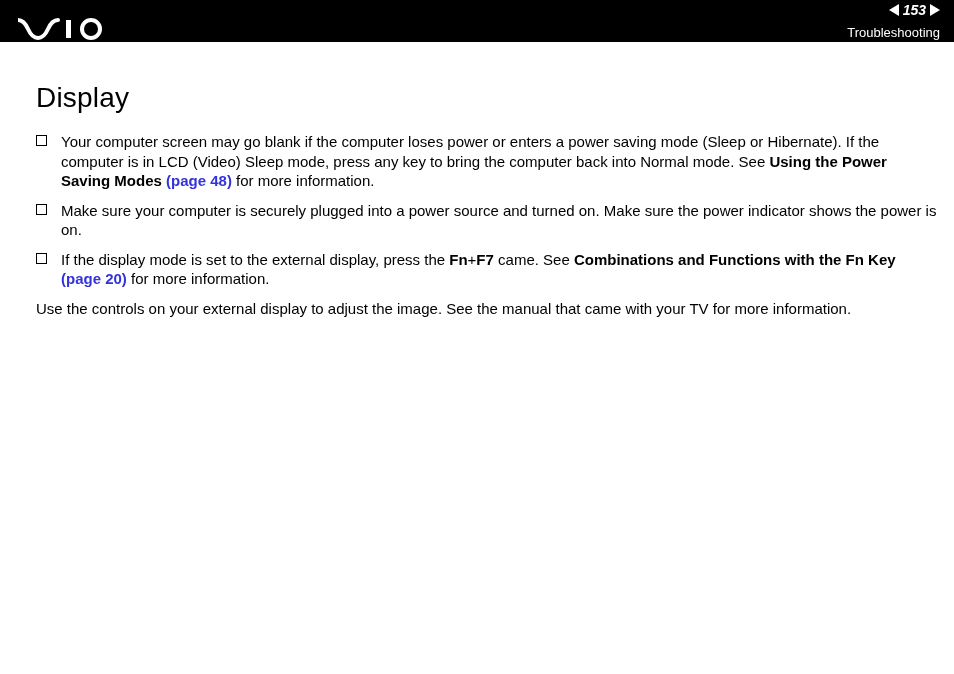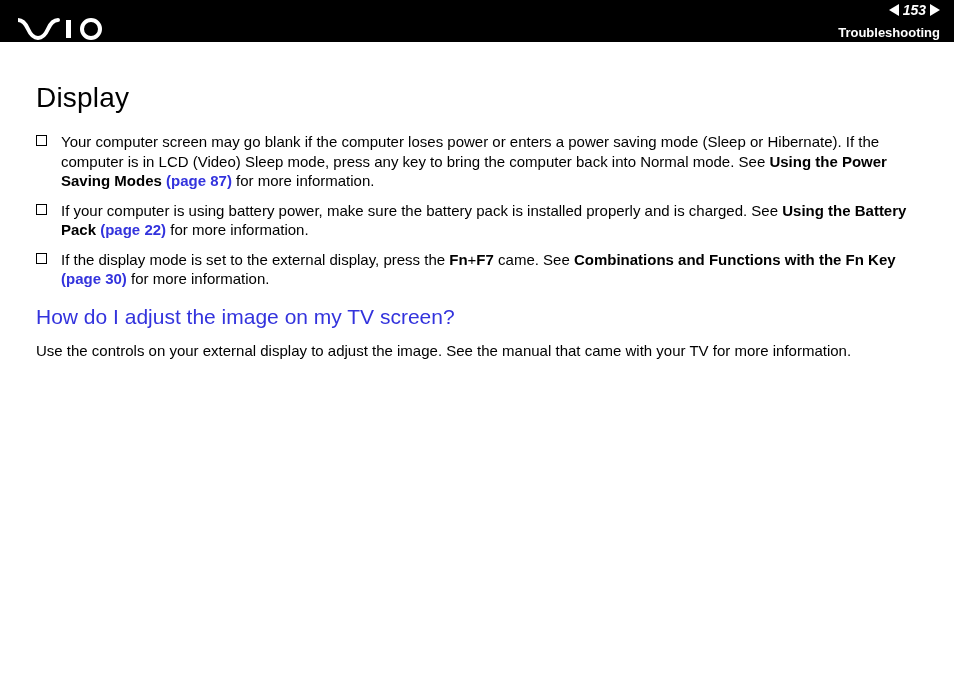--- a/index.html
+++ b/index.html
@@ -38,21 +38,21 @@
     align-items: center;
     gap: 2px;
   }
   .page-num {
     font-style: italic;
     font-weight: bold;
     font-size: 14px;
     color: #fff;
   }
   .section-name {
-    font-weight: bold;
+    font-weight: normal;
     font-size: 13px;
     margin-top: 7px;
   }
   .tri-left, .tri-right {
     width: 0; height: 0;
     border-top: 6px solid transparent;
     border-bottom: 6px solid transparent;
   }
   .tri-left { border-right: 10px solid #fff; margin-right:2px;}
   .tri-right { border-left: 10px solid #fff; margin-left:2px;}
@@ -121,33 +121,32 @@
   </div>
 </div>
 
 <div class="content">
   <h1>Display</h1>
 
   <ul class="bullet-list">
     <li>
       <span class="bullet"></span>
       <span class="li-text">
-        <span>Your computer screen may go blank if the computer loses power or enters a power saving mode (Sleep or Hibernate). If the computer is in LCD (Video) Sleep mode, press any key to bring the computer back into Normal mode. See </span><span class="bold">Using the Power Saving Modes </span><span class="page-link">(page 87)</span><span> for more information.</span>
+        <span>Your computer screen may go blank if the computer loses power or enters a power saving mode (Sleep or Hibernate). If the computer is in LCD (Video) Sleep mode, press any key to bring the computer back into Normal mode. See </span><span class="bold">Using the Power Saving Modes </span><span class="page-link">(page 48)</span><span> for more information.</span>
       </span>
     </li>
     <li>
       <span class="bullet"></span>
       <span class="li-text">
-        <span>If your computer is using battery power, make sure the battery pack is installed properly and is charged. See </span><span class="bold">Using the Battery Pack </span><span class="page-link">(page 22)</span><span> for more information.</span>
+        <span>Make sure your computer is securely plugged into a power source and turned on. Make sure the power indicator shows the power is on.</span>
       </span>
     </li>
     <li>
       <span class="bullet"></span>
       <span class="li-text">
-        <span>If the display mode is set to the external display, press the </span><span class="bold">Fn</span><span>+</span><span class="bold">F7</span><span> came. See </span><span class="bold">Combinations and Functions with the Fn Key </span><span class="page-link">(page 30)</span><span> for more information.</span>
+        <span>If the display mode is set to the external display, press the </span><span class="bold">Fn</span><span>+</span><span class="bold">F7</span><span> came. See </span><span class="bold">Combinations and Functions with the Fn Key </span><span class="page-link">(page 20)</span><span> for more information.</span>
       </span>
     </li>
   </ul>
 
 
-  <h2>How do I adjust the image on my TV screen?</h2>
   <p class="para">Use the controls on your external display to adjust the image. See the manual that came with your TV for more information.</p>
 </div>
 
 </body></html>

